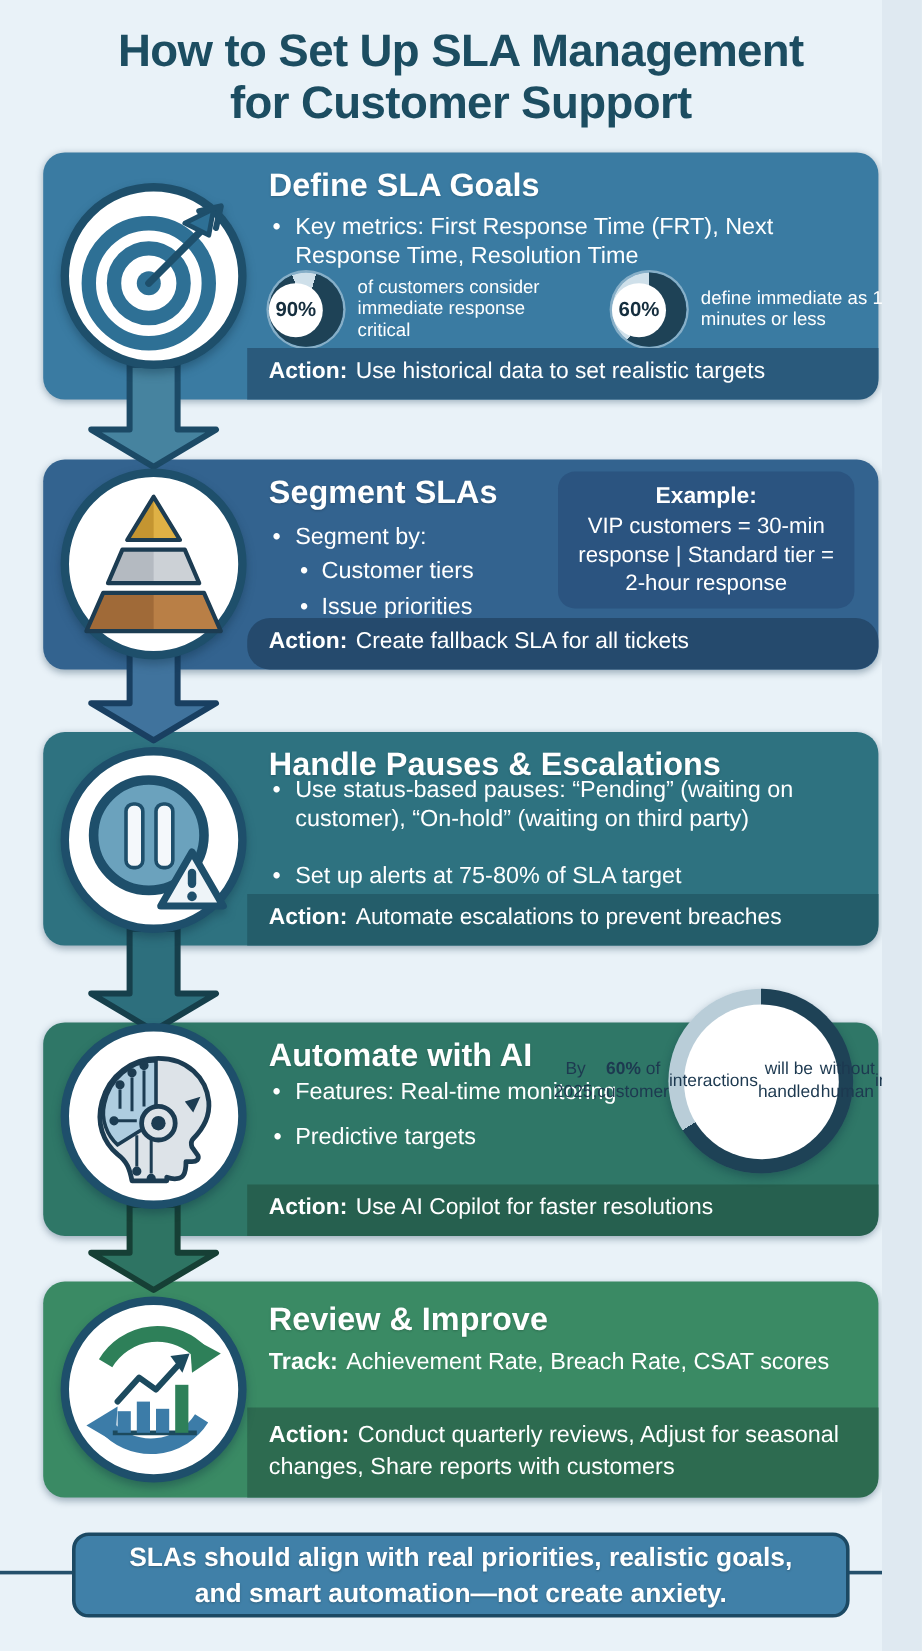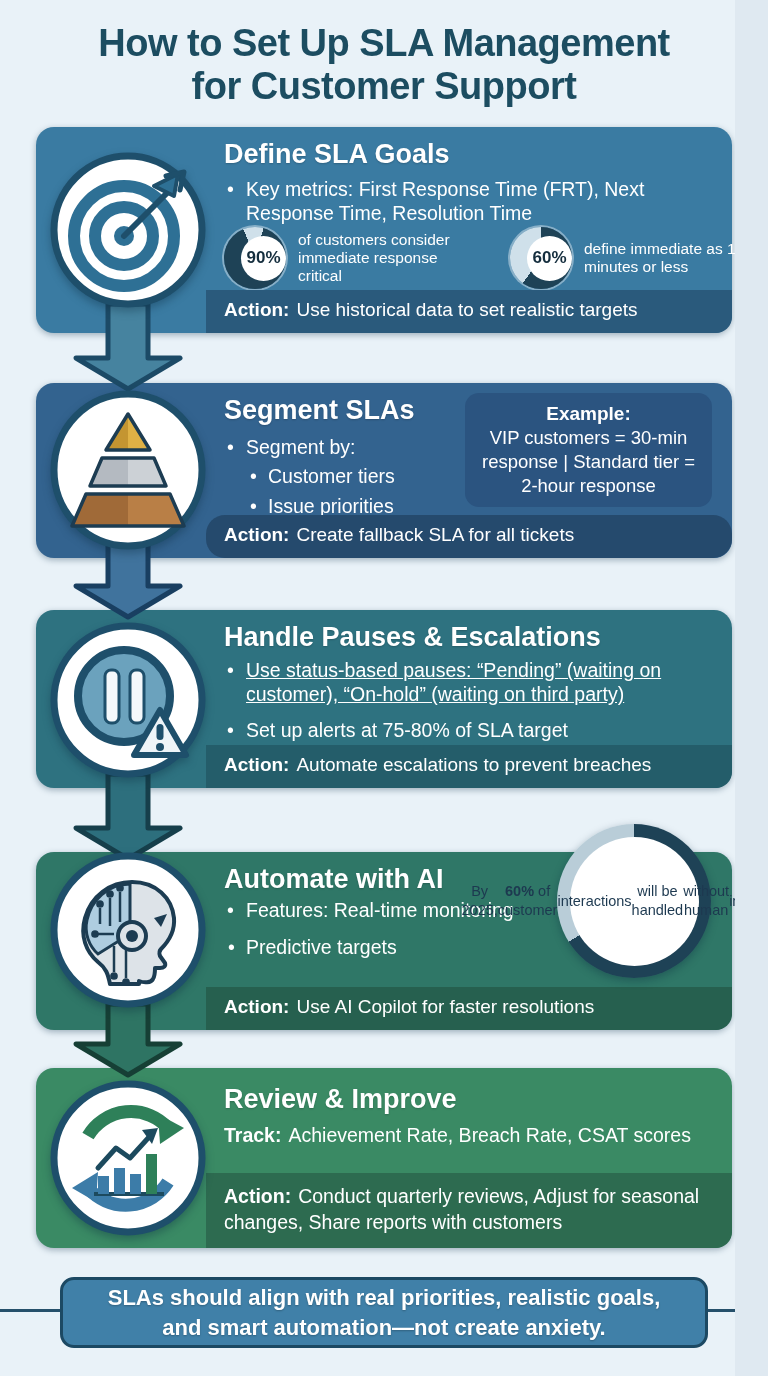--- a/index.html
+++ b/index.html
@@ -29,34 +29,34 @@
   .c5 .action{background:#2d6b50;padding:11px 20px 13px 18px;font-size:19.5px;}
   .alabel{font-weight:bold;margin-right:7px;}
   
   .bullet{position:relative;padding-left:22px;font-size:19.5px;line-height:1.25;}
   .bullet::before{content:"\2022";position:absolute;left:3px;}
   .c1 .b1{position:absolute;left:188px;top:50px;width:478px;}
   .c1 .stats{position:absolute;left:188px;top:100px;display:flex;gap:34px;align-items:center;}
   .stat{display:flex;align-items:center;gap:12px;}
   .stat-label{font-size:15.5px;line-height:1.15;}
   .stat-w1{width:178px;}.stat-w2{width:196px;}
-  .donut{width:62px;height:62px;border-radius:50%;display:flex;align-items:center;justify-content:flex-end;
+  .donut{width:62px;height:62px;border-radius:50%;display:flex;align-items:center;justify-content:flex-start;
          box-shadow:0 0 0 2px rgba(230,240,246,.45);flex:0 0 auto;}
   .d90{background:conic-gradient(from -22deg,#cfe0ea 0 38deg,#1e4256 38deg 360deg);}
   .d60{background:conic-gradient(#1e4256 0 216deg,#cfe0ea 216deg 360deg);}
   .donut-inner{width:45px;height:45px;background:#fff;border-radius:50%;display:flex;align-items:center;
                justify-content:center;font-weight:bold;font-size:17px;color:#152e3e;}
   .c2 .bullets{position:absolute;left:188px;top:52px;font-size:19.5px;line-height:1.22;}
   .sub{position:relative;padding-left:20px;margin:6px 0 0 24px;font-size:19.5px;}
   .sub::before{content:"\2022";position:absolute;left:2px;}
   .example{position:absolute;left:429px;top:10px;width:247px;height:114px;background:#2b5480;
            border-radius:14px;box-sizing:border-box;padding:9px 12px;text-align:center;
            font-size:18.5px;line-height:1.28;}
   .example-title{font-weight:bold;font-size:19px;display:block;}
-  .c3 .b1{position:absolute;left:188px;top:48px;width:496px;text-decoration:underline;}
+  .c3 .b1{position:absolute;left:188px;top:36px;width:496px;}
   .c3 .b2{position:absolute;left:188px;top:108px;width:496px;}
   .c4 .b1{position:absolute;left:188px;top:46px;width:330px;}
   .c4 .subs{position:absolute;left:188px;top:78px;}
   .c5 .track{position:absolute;left:188px;top:56px;font-size:19.5px;}
   
   .big-donut{position:absolute;left:557px;top:824px;width:154px;height:154px;border-radius:50%;
              background:conic-gradient(#1e4256 0 238deg,#b9cdd8 238deg 360deg);display:flex;
              align-items:center;justify-content:center;z-index:3;box-shadow:0 3px 8px rgba(10,40,60,.35);}
   .big-inner{width:129px;height:129px;background:#fff;border-radius:50%;display:flex;flex-direction:row;
              align-items:center;justify-content:center;text-align:center;font-size:14.5px;

